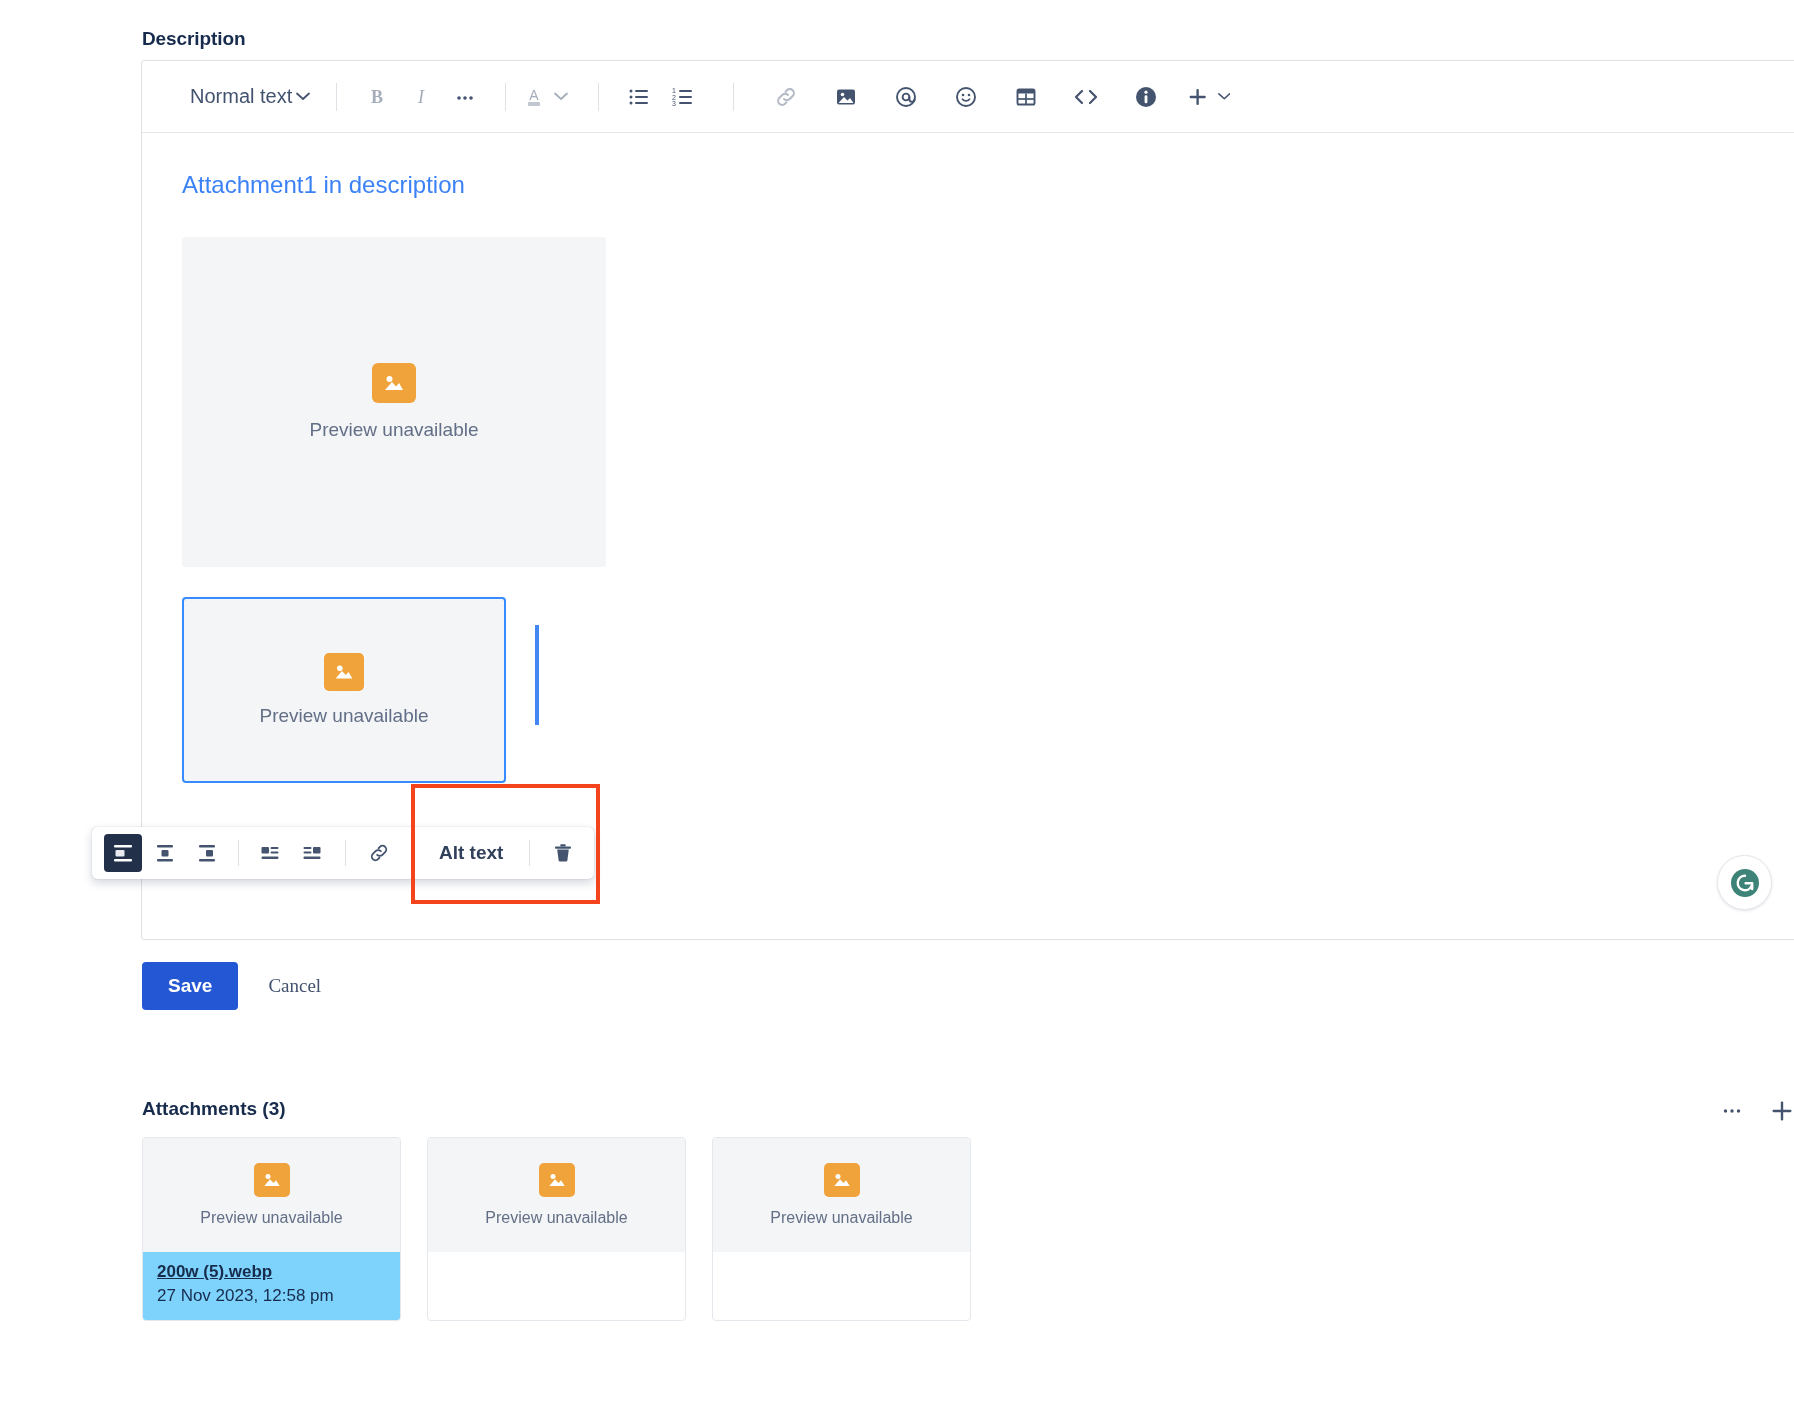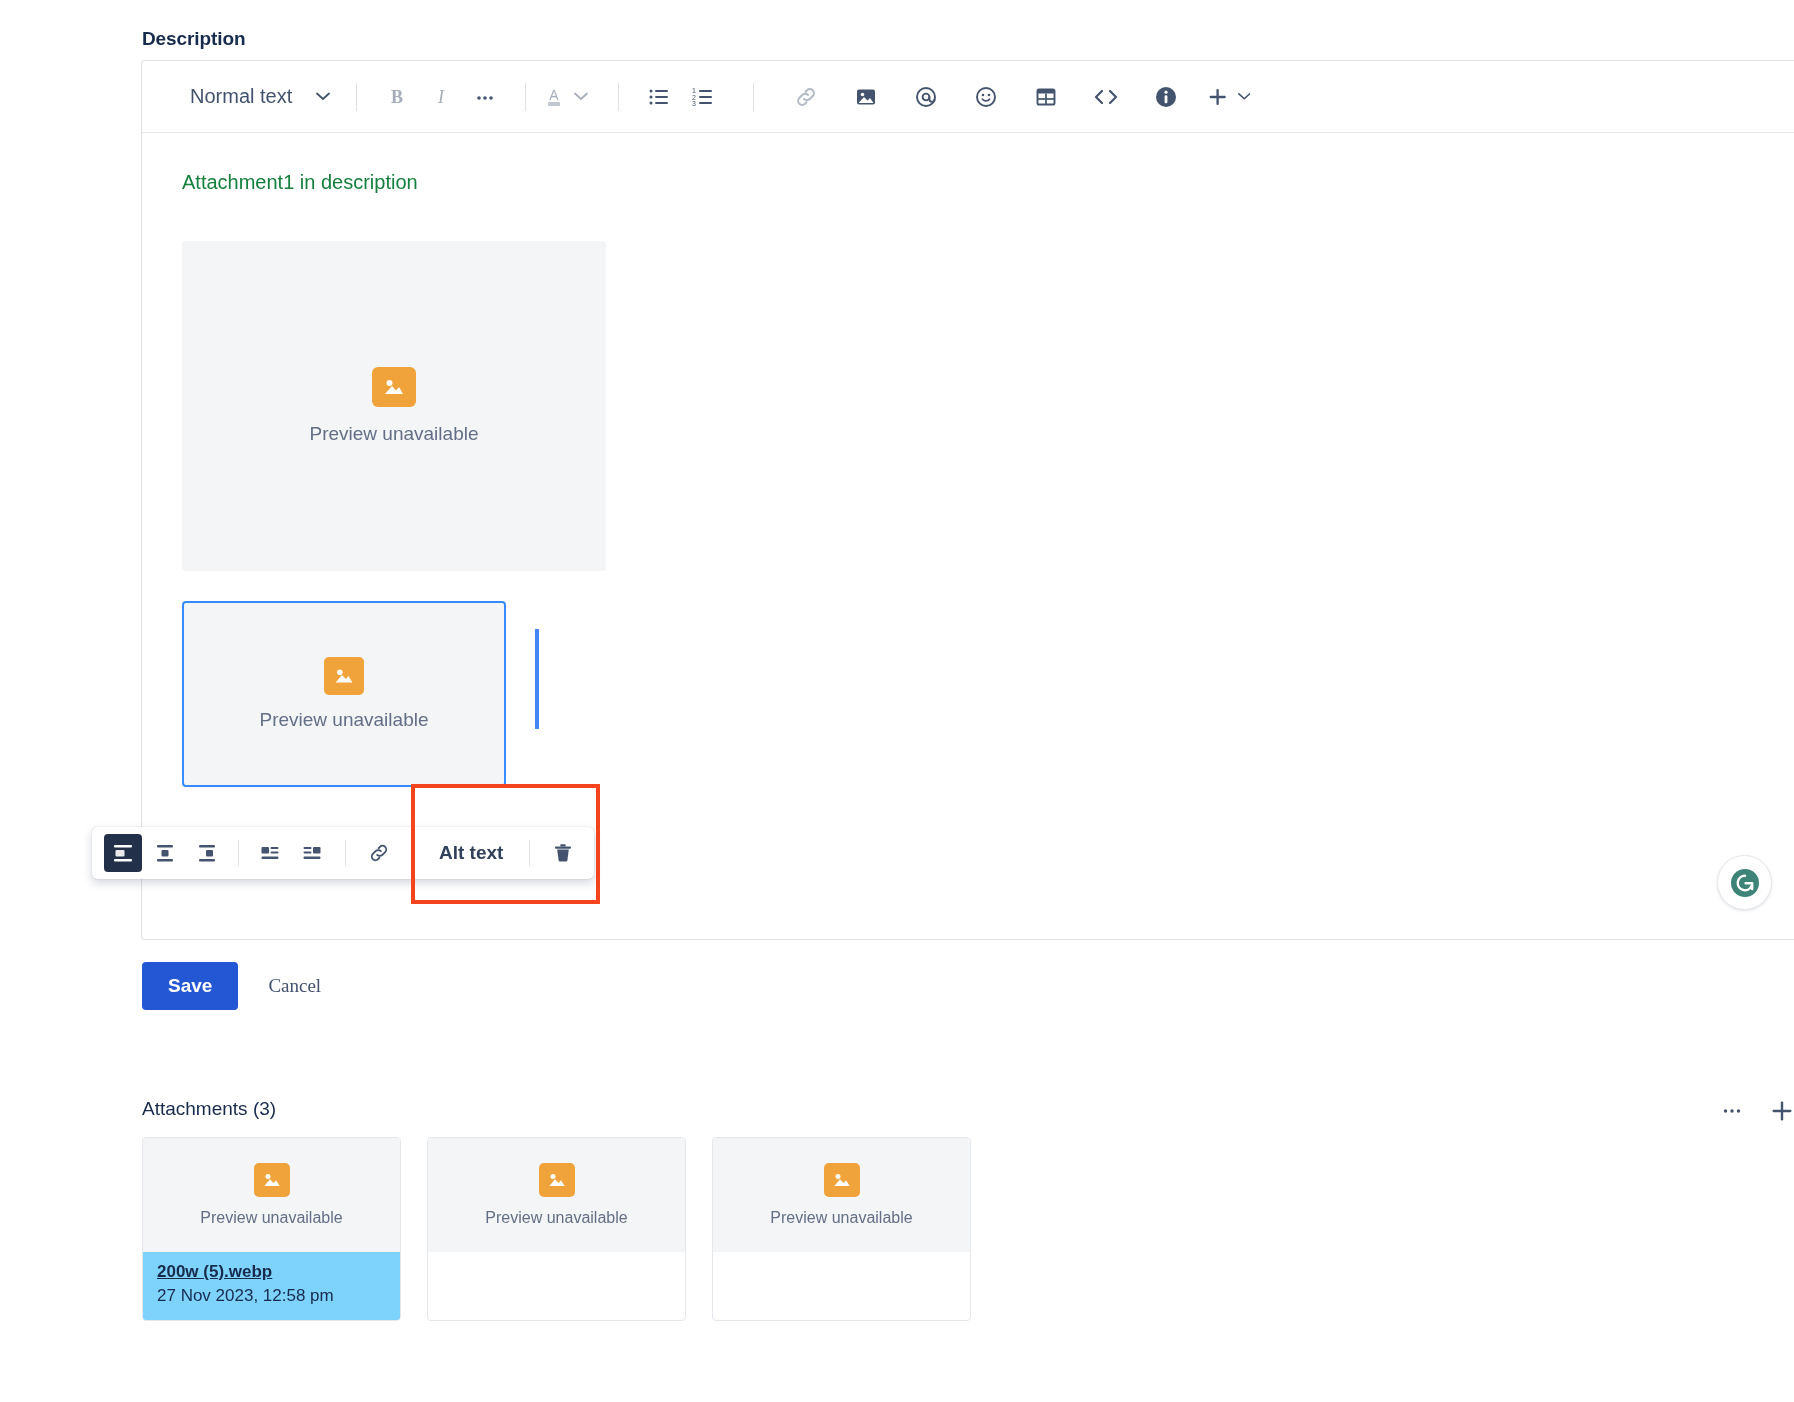--- a/index.html
+++ b/index.html
@@ -33,41 +33,41 @@
     display: flex; align-items: center;
     padding-left: 40px;
     gap: 0px;
   }
   .tb-sep {
     width: 1px; height: 28px; background: #dfe1e6;
     margin: 0 18px;
   }
 
   .style-select {
-    display: flex; align-items: center; gap: 24px;
+    display: flex; align-items: center; gap: 4px;
     font-size: 20px; color: #42526e; font-weight: 400;
     padding: 6px 8px; border-radius: 3px; cursor: pointer;
   }
 
   .tb-btn {
     width: 44px; height: 44px;
     display: flex; align-items: center; justify-content: center;
     border-radius: 3px; cursor: pointer;
     color: #42526e;
   }
   .tb-btn.disabled { color: #a5adba; cursor: default; }
   .tb-btn svg { display: block; }
 
   .chev { width: 14px; height: 9px; }
 
   
   .editor-body { padding: 34px 40px 20px 40px; position: relative; }
   .para {
-    font-size: 20px; color: #15803d; line-height: 1.5;
-    margin-bottom: 44px;
+    font-size: 24px; color: #3b82f6; line-height: 1.5;
+    margin-bottom: 34px;
   }
 
   
   .media {
     background: #f4f5f7;
     display: flex; flex-direction: column;
     align-items: center; justify-content: center;
     border-radius: 3px;
   }
   .media .cap {
@@ -159,21 +159,21 @@
     background: transparent; color: #42526e;
     font-size: 19px; font-weight: 400;
     border: none; border-radius: 4px;
     padding: 13px 18px; cursor: pointer;
     font-family: Liberation Serif, serif;
   }
 
   
   .att-header {
     position: absolute; left: 142px; top: 1098px;
-    font-size: 19px; font-weight: 400; color: #172b4d;
+    font-size: 19px; font-weight: 700; color: #172b4d;
   }
   .att-actions {
     position: absolute; left: 1715px; top: 1094px;
     display: flex; align-items: center; gap: 16px;
   }
   .att-ic {
     width: 34px; height: 34px; border-radius: 3px; cursor: pointer;
     display: flex; align-items: center; justify-content: center;
     color: #44546f;
   }

